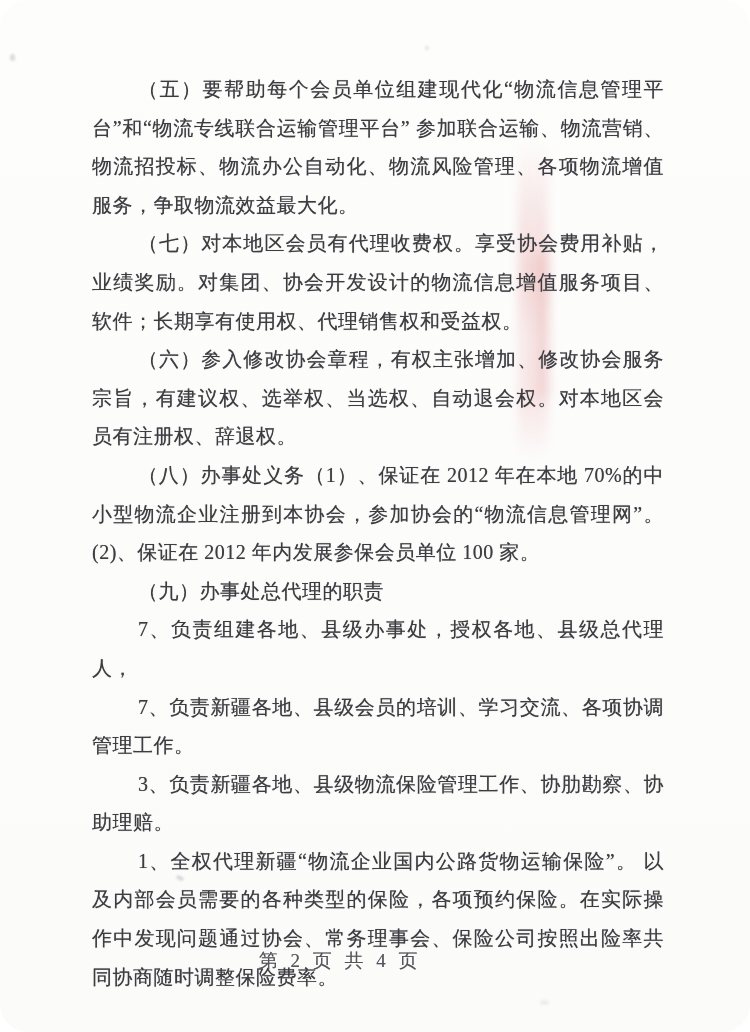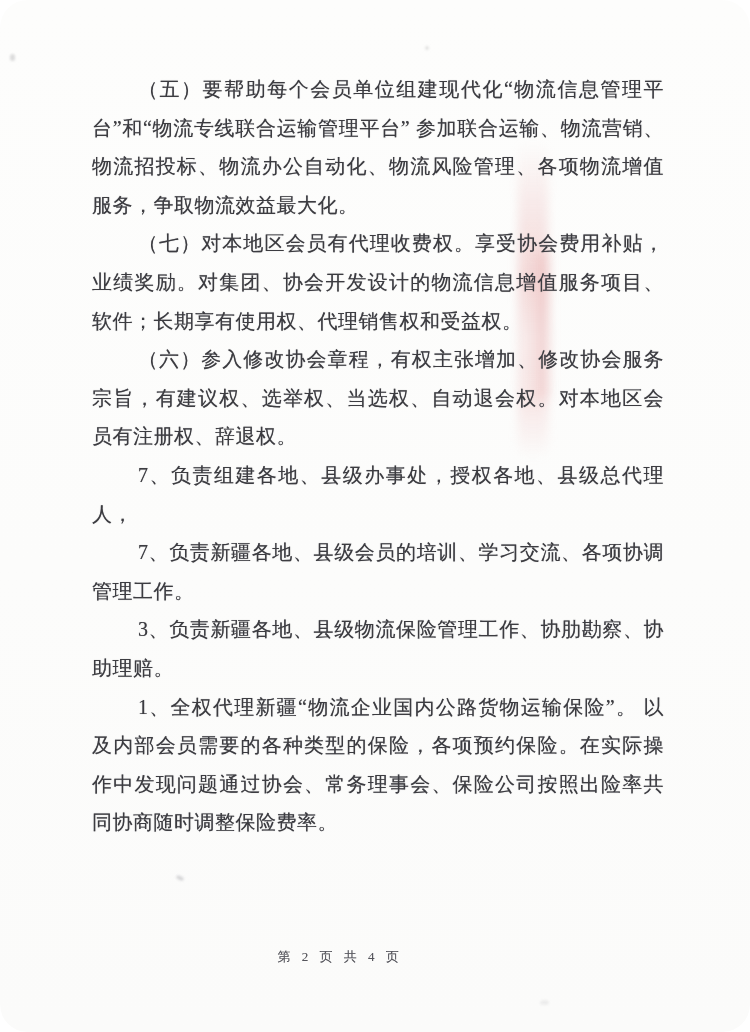--- a/index.html
+++ b/index.html
@@ -71,21 +71,21 @@
   .clause {
     text-indent: 2.3em;
     word-break: break-all;
   }
   .page-footer {
     position: absolute;
     top: 948px;
     left: 0;
     width: 680px;
     text-align: center;
-    font-size: 13px;
+    font-size: 19px;
     letter-spacing: 4px;
     color: #55555c;
     text-shadow: 0 0 0.6px rgba(85,85,92,0.5);
   }
 </style>
 </head>
 <body>
 
 <div class="page">
 
@@ -93,20 +93,22 @@
   <div class="scan-stain-2"></div>
   <div class="speck speck-1"></div>
   <div class="speck speck-2"></div>
   <div class="speck speck-3"></div>
   <div class="speck speck-4"></div>
 
   <div class="text-block">
     <p class="clause">（五）要帮助每个会员单位组建现代化“物流信息管理平台”和“物流专线联合运输管理平台” 参加联合运输、物流营销、物流招投标、物流办公自动化、物流风险管理、各项物流增值服务，争取物流效益最大化。</p>
     <p class="clause">（七）对本地区会员有代理收费权。享受协会费用补贴，业绩奖励。对集团、协会开发设计的物流信息增值服务项目、软件；长期享有使用权、代理销售权和受益权。</p>
     <p class="clause">（六）参入修改协会章程，有权主张增加、修改协会服务宗旨，有建议权、选举权、当选权、自动退会权。对本地区会员有注册权、辞退权。</p>
+    <p class="clause">（八）办事处义务（1）、保证在 2012 年在本地 70%的中小型物流企业注册到本协会，参加协会的“物流信息管理网”。(2)、保证在 2012 年内发展参保会员单位 100 家。</p>
+    <p class="clause">（九）办事处总代理的职责</p>
     <p class="clause">7、负责组建各地、县级办事处，授权各地、县级总代理人，</p>
     <p class="clause">7、负责新疆各地、县级会员的培训、学习交流、各项协调管理工作。</p>
     <p class="clause">3、负责新疆各地、县级物流保险管理工作、协肋勘察、协助理赔。</p>
     <p class="clause">1、全权代理新疆“物流企业国内公路货物运输保险”。 以及内部会员需要的各种类型的保险，各项预约保险。在实际操作中发现问题通过协会、常务理事会、保险公司按照出险率共同协商随时调整保险费率。</p>
   </div>
 
   <div class="page-footer">第 2 页 共 4 页</div>
 
 </div>
 

